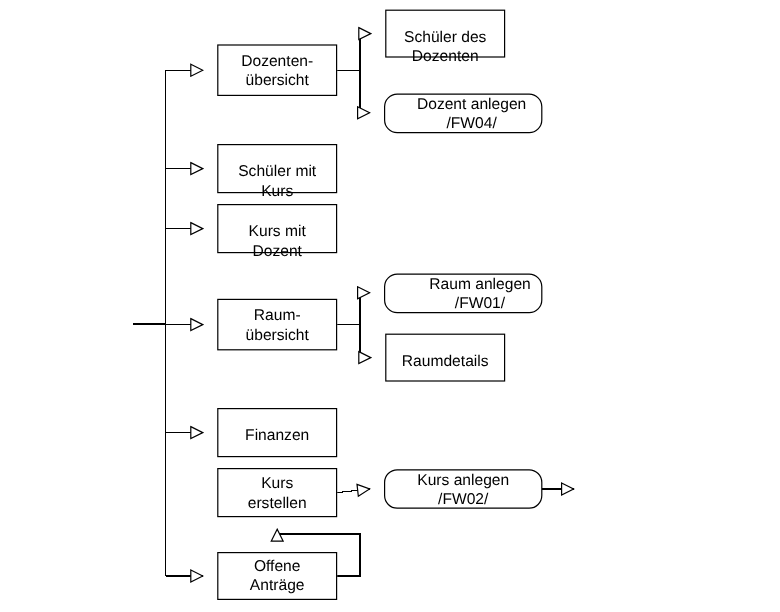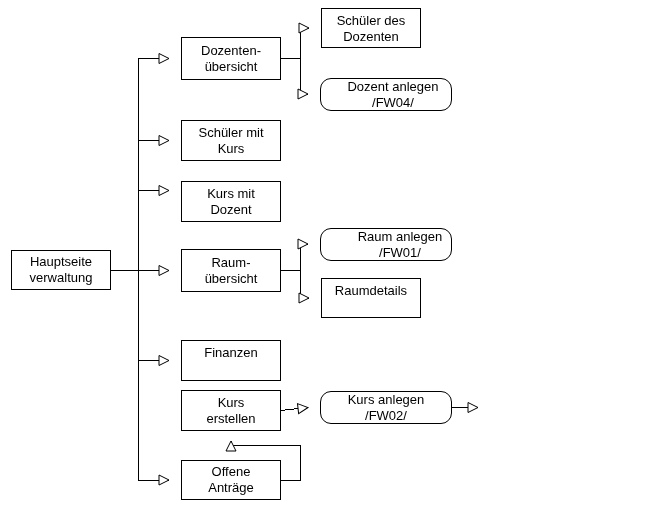--- a/index.html
+++ b/index.html
@@ -37,21 +37,21 @@
     display: flex;
     justify-content: center;
     white-space: pre-line;
     z-index: 2;
   }
   .node.mid {
     align-items: center;
   }
   .node.top {
     align-items: flex-start;
-    padding-top: 4px;
+    padding-top: 14px;
   }
   .node.rounded {
     border-radius: 11px;
   }
   .node-label {
     display: block;
     width: 100%;
     padding: 0 4px;
     box-sizing: border-box;
   }
@@ -93,45 +93,41 @@
 
       <path d="M 281 410.5 L 308 407.5" marker-end="url(#oarrow)"></path>
 
       <path d="M 452 407.5 L 478 407.5" marker-end="url(#oarrow)"></path>
 
       <path d="M 281 480 L 300 480 L 300 445 L 231 445 L 231 441" marker-end="url(#oarrow)"></path>
 
     </g>
   </svg>
 
-  <div class="node mid" style="left:11px; top:250px; width:100px; height:40px;">
-    <span class="node-label">Hauptseite
-verwaltung</span>
-  </div>
 
   <div class="node mid" style="left:181px; top:37px; width:100px; height:43px;">
     <span class="node-label">Dozenten-
 übersicht</span>
   </div>
 
   <div class="node top" style="left:321px; top:8px; width:100px; height:40px;">
     <span class="node-label">Schüler des
 Dozenten</span>
   </div>
 
   <div class="node mid rounded" style="left:320px; top:78px; width:132px; height:33px;padding-left:14px;">
     <span class="node-label">Dozent anlegen /FW04/</span>
   </div>
 
   <div class="node top" style="left:181px; top:120px; width:100px; height:41px;">
     <span class="node-label">Schüler mit
 Kurs</span>
   </div>
 
-  <div class="node top" style="left:181px; top:170px; width:100px; height:41px;margin-top:11px;">
+  <div class="node top" style="left:181px; top:170px; width:100px; height:41px;">
     <span class="node-label">Kurs mit
 Dozent</span>
   </div>
 
   <div class="node mid" style="left:181px; top:249px; width:100px; height:43px;">
     <span class="node-label">Raum-
 übersicht</span>
   </div>
 
   <div class="node mid rounded" style="left:320px; top:228px; width:132px; height:33px;padding-left:28px;">

